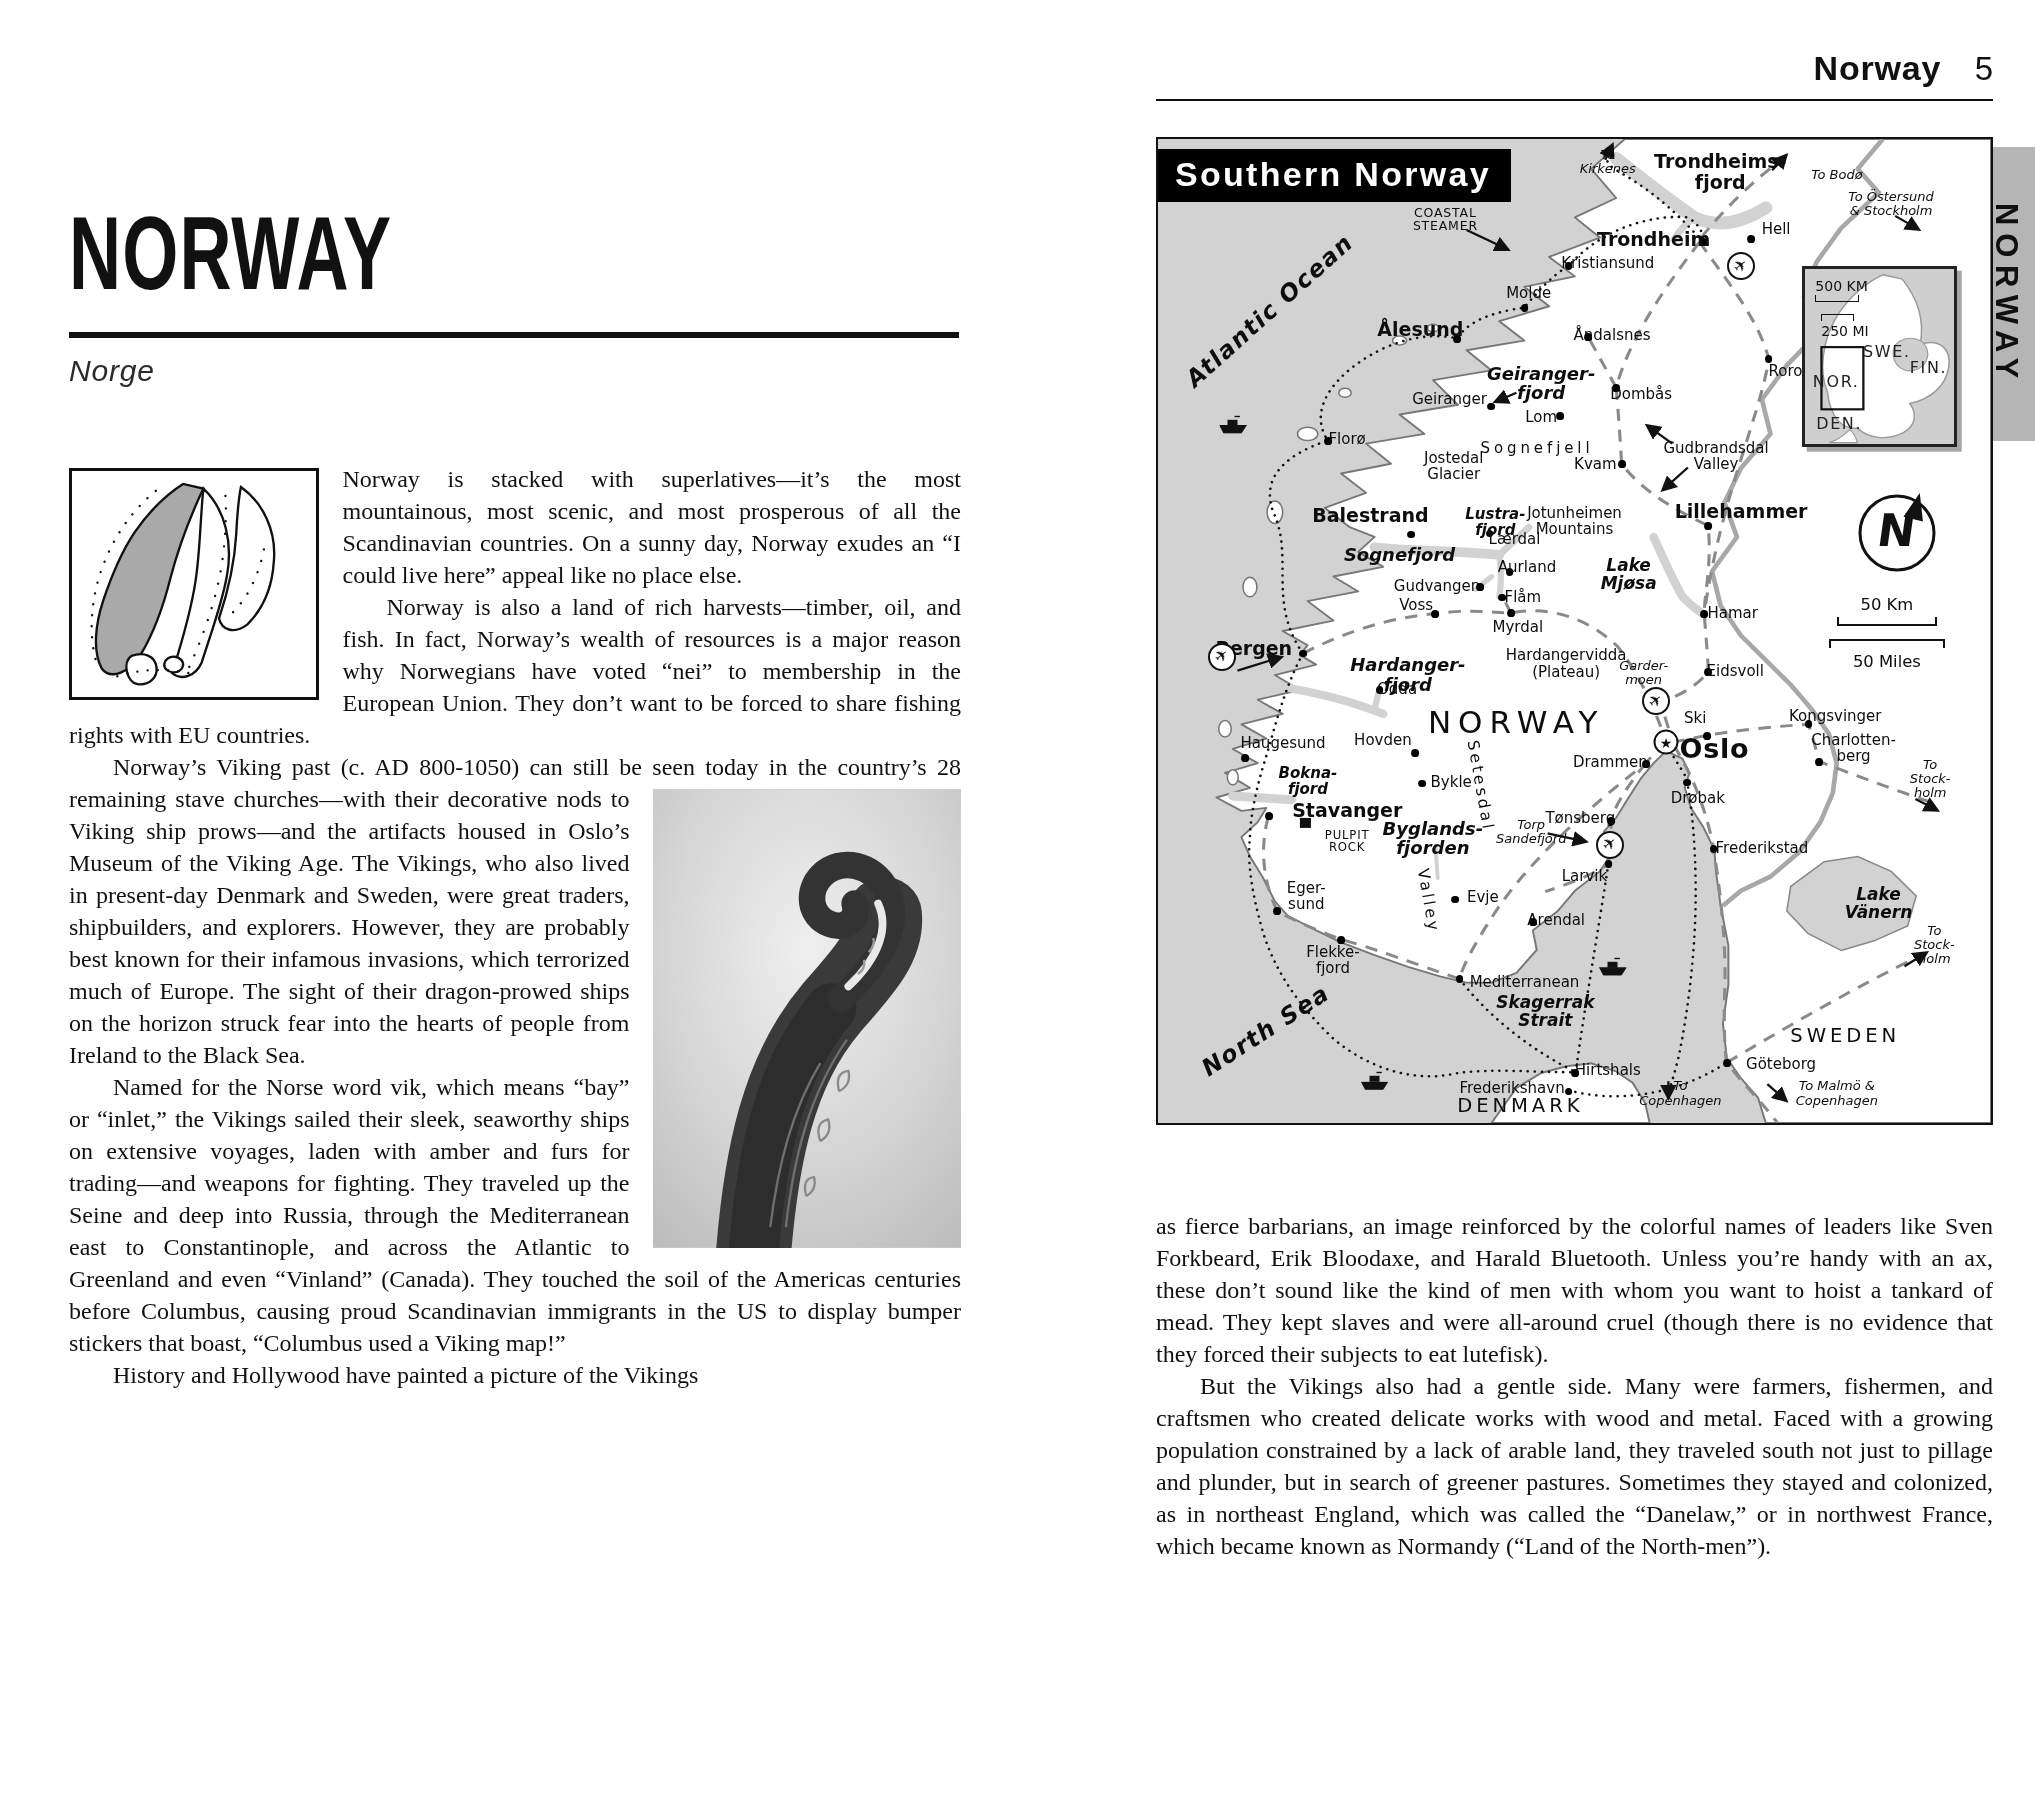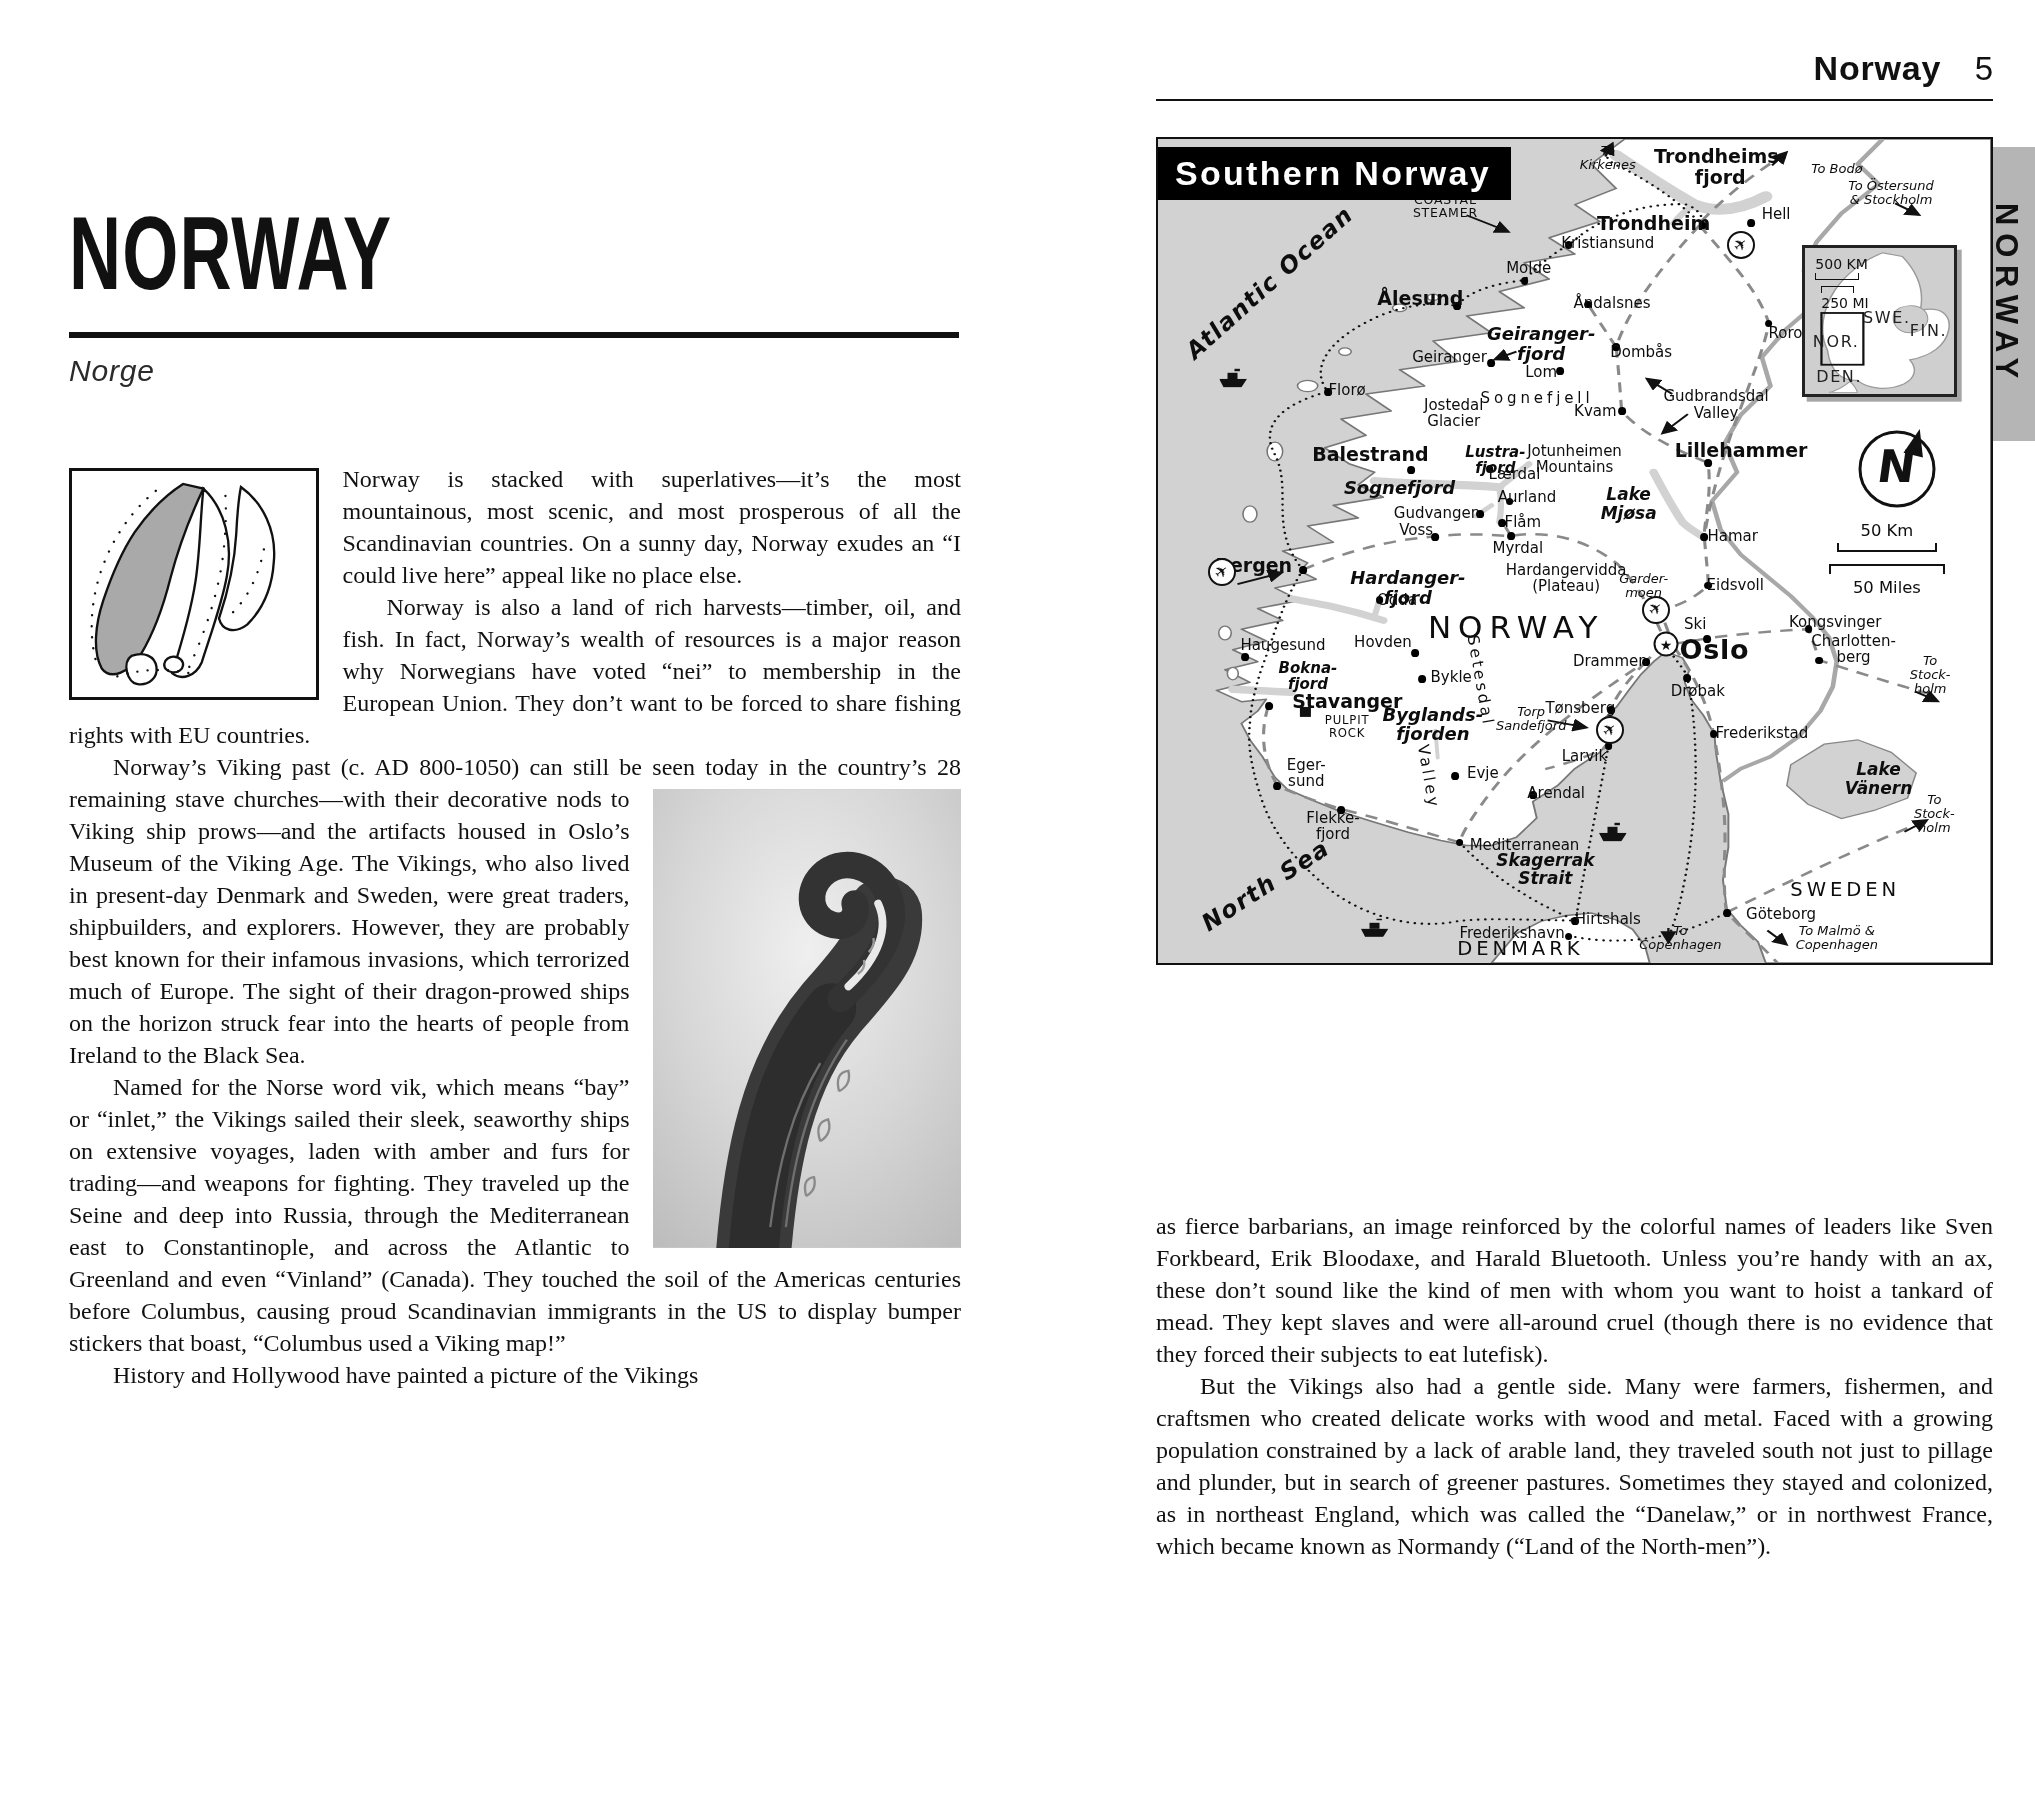--- a/index.html
+++ b/index.html
@@ -33,21 +33,21 @@
   .body-col{position:absolute;left:69px;top:463px;width:892px;
     font-size:24px;line-height:32px;text-align:justify;}
   .body-col p{margin:0;}
   .body-col p.ind{text-indent:44px;}
   .thumb{float:left;width:250px;height:232px;margin:4.7px 23.5px 7.8px 0;border:3.1px solid #111;background:#fff;}
   .thumb svg{display:block;width:100%;height:100%;}
   .viking{float:right;width:308px;height:459px;margin:6.3px 0 7.8px 23.5px;display:block;background:#cecece;}
   .viking svg{display:block;width:100%;height:100%;}
 
   
-  .map{position:absolute;left:1156px;top:137px;width:837px;height:828px;border:2.3px solid #111;
+  .map{position:absolute;left:1156px;top:137px;width:837px;height:988px;border:2.3px solid #111;
     background:var(--sea);overflow:hidden;}
   .map svg.geo{position:absolute;left:0;top:0;width:100%;height:100%;}
   .map-title{position:absolute;left:0;top:1%;background:#000;color:#fff;
     font-family:"Liberation Sans",sans-serif;font-weight:bold;font-size:34px;
     padding:6.3px 20.4px 7.8px 17px;letter-spacing:2.3px;z-index:5;}
 
   .mlabel{position:absolute;transform:translate(-50%,-50%);white-space:pre-line;text-align:center;
     font-family:"DejaVu Sans",sans-serif;color:#0d0d0d;line-height:1.08;z-index:4;}
   .pl{font-size:15px;font-weight:500;}
   .plg{font-size:19px;font-weight:600;}

